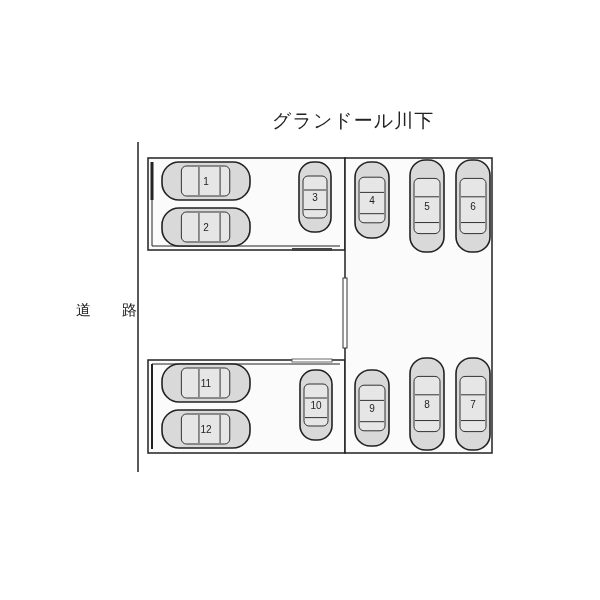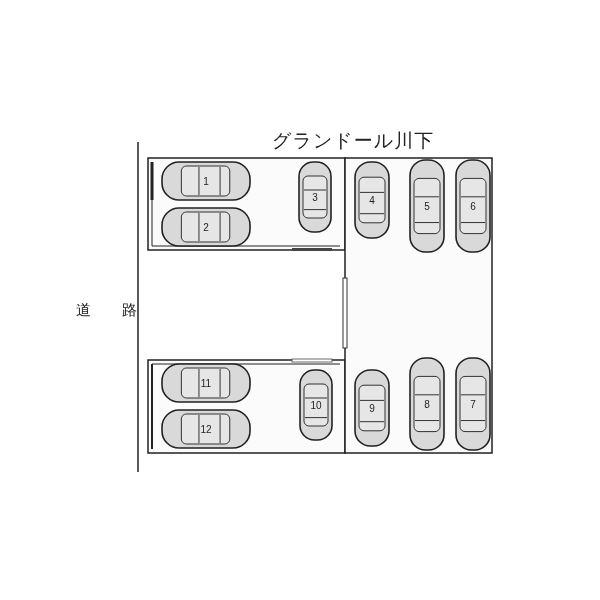--- a/index.html
+++ b/index.html
@@ -1,17 +1,17 @@
 <!DOCTYPE html>
 <html><head>
   <meta charset="utf-8">
   <style>
     html, body { margin:0; padding:0; background:#ffffff; }
     body { width:600px; height:600px; position:relative; overflow:hidden; font-family:"DejaVu Sans", sans-serif; }
-    .title { position:absolute; left:272px; top:108px; font-size:19px; color:#222; letter-spacing:1px; white-space:nowrap;margin-top:20px; }
+    .title { position:absolute; left:272px; top:108px; font-size:19px; color:#222; letter-spacing:1px; white-space:nowrap; }
     .road-label { position:absolute; font-size:15px; color:#222; }
     svg { position:absolute; left:0; top:0; }
     .num { font-family:"Liberation Sans", sans-serif; font-size:10px; fill:#222; }
   </style>
 </head>
 <body>
 
 <div class="title">グランドール川下</div>
 <div class="road-label" style="left:76px; top:301px;">道</div>
 <div class="road-label" style="left:122px; top:301px;">路</div>

